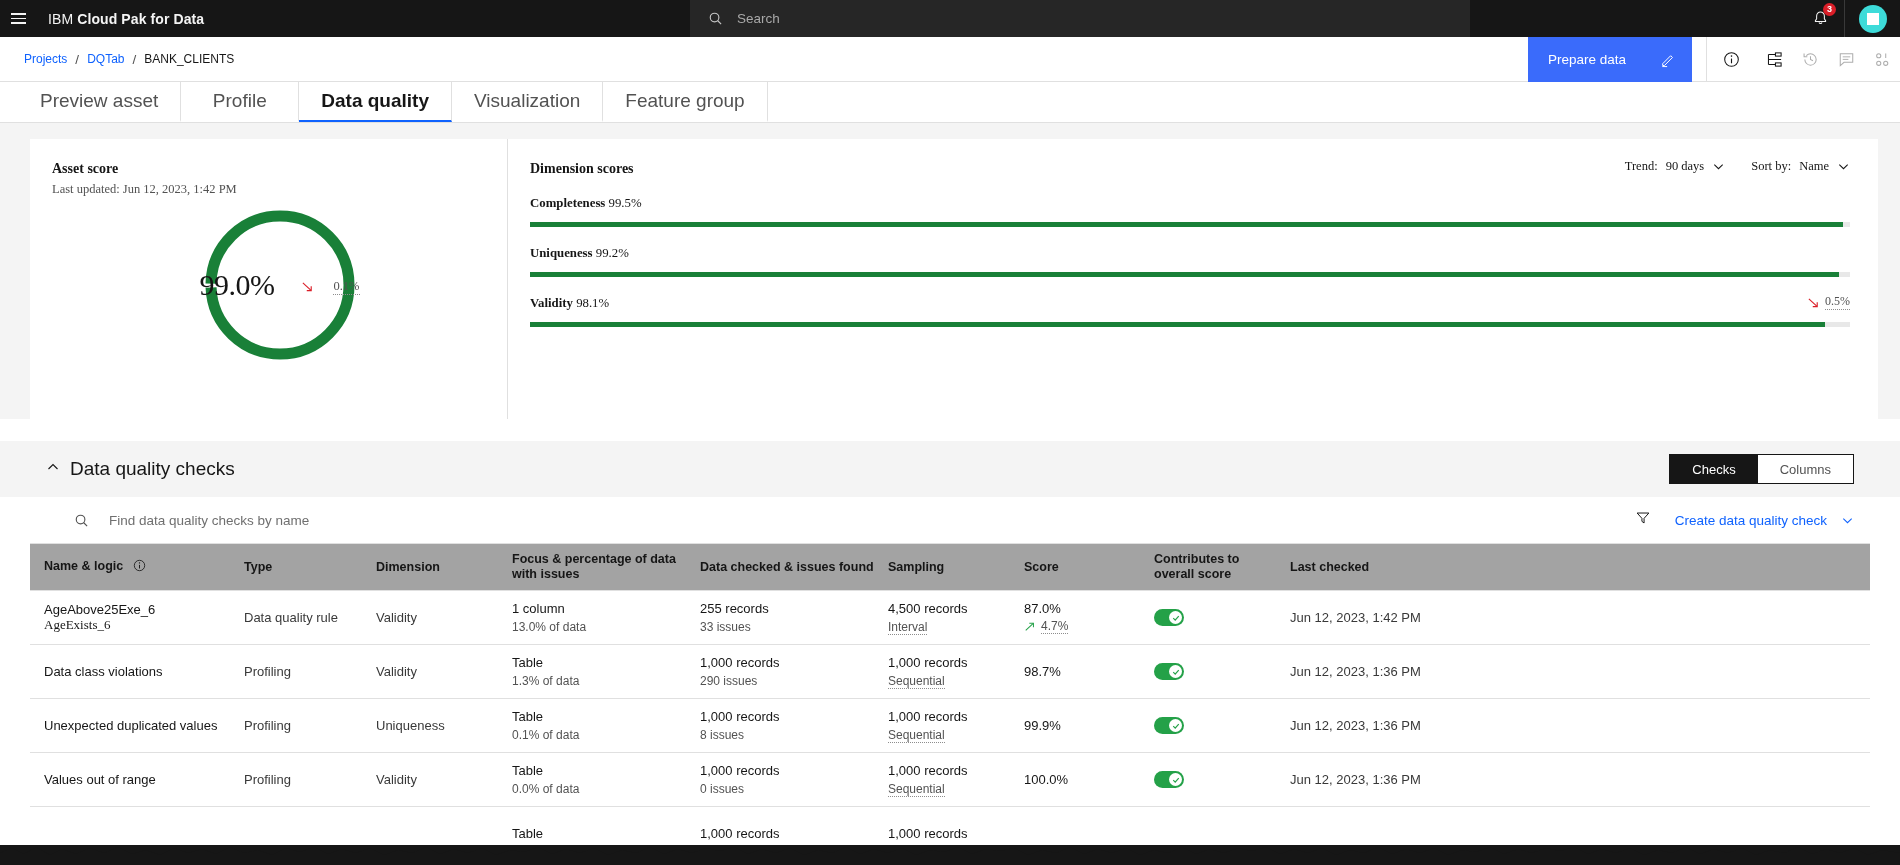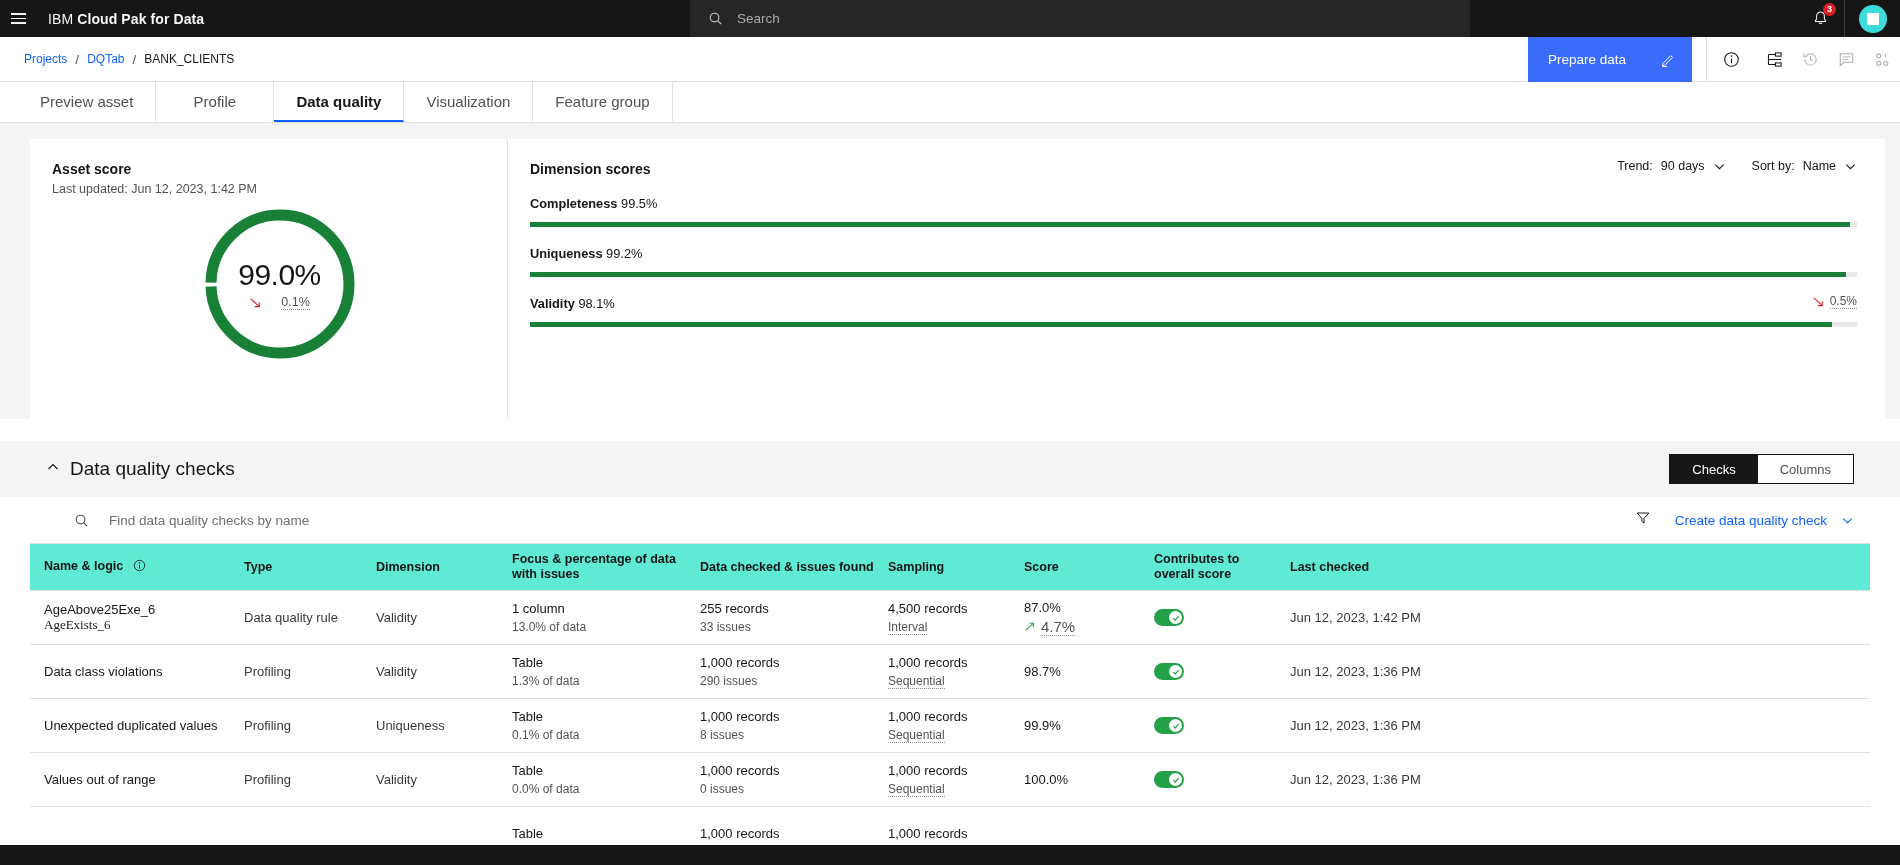--- a/index.html
+++ b/index.html
@@ -58,37 +58,37 @@
   }
   .icon-btn {
     width: 36px; display: flex; align-items: center; justify-content: center; cursor: pointer; height: 45px;
   }
   .icon-btn.first { margin-left: 14px; border-left: 1px solid #e0e0e0; padding-left: 0; width: 50px;}
   .icon-btn.dim { opacity: .35; }
 
   
   .tabs { height: 41px; display: flex; background: #fff; border-bottom: 1px solid #e0e0e0; padding-left: 18px; }
   .tab {
-    padding: 0 22px; display: flex; align-items: center; font-size: 15px;
+    padding: 0 22px; display: flex; align-items: center; font-size: 19px;
     color: #525252; cursor: pointer; border-bottom: 2px solid transparent;
     border-right: 1px solid #e0e0e0; min-width: 118px; justify-content: center;
   }
   .tab.active { color: #161616; font-weight: 600; border-bottom-color: #0f62fe; }
 
   
-  .scoreband { background: #f4f4f4; padding: 16px 15px 0 30px; }
+  .scoreband { background: #f4f4f4; padding: 16px 22px 0 30px; font-family: Liberation Serif, serif; }
   .scorecard { background: #fff; display: flex; height: 280px; }
   .asset-col { width: 478px; border-right: 1px solid #e0e0e0; padding: 22px 0 0 22px; }
   .asset-title { font-size: 14px; font-weight: 600; color: #161616; }
   .asset-sub { font-size: 12.5px; color: #525252; margin-top: 5px; }
   .donut-wrap { display: flex; justify-content: center; margin-top: 8px; }
   .donut { position: relative; width: 160px; height: 160px; }
   .donut .ctr {
-    position: absolute; inset: 0; display: flex; flex-direction: column;
-    align-items: center; justify-content: center;
+    position: absolute; inset: 0; display: flex; 
+    align-items: center; justify-content: space-between;
   }
   .donut-val { font-size: 30px; color: #161616; letter-spacing: -.5px; }
   .delta { display: flex; align-items: center; gap: 19px; margin-top: 3px; }
   .delta .dtxt { font-size: 12.5px; color: #525252; border-bottom: 1px dotted #8d8d8d; }
 
   .dim-col { flex: 1; padding: 22px 28px 0 22px; position: relative; }
   .dim-head { font-size: 14px; font-weight: 600; color: #161616; }
   .dim-ctrls { position: absolute; top: 20px; right: 28px; display: flex; align-items: center; gap: 26px; }
   .ctrl { display: flex; align-items: center; gap: 8px; font-size: 12.5px; color: #161616; }
   .ctrl .lbl { color: #161616; }
@@ -121,40 +121,40 @@
     padding-left: 44px; position: relative; margin: 0 30px; border-bottom: 1px solid #e0e0e0;
   }
   .tb-search { display: flex; align-items: center; gap: 20px; }
   .tb-ph { font-size: 13.5px; color: #6f6f6f; }
   .tb-right { position: absolute; right: 16px; display: flex; align-items: center; gap: 24px; }
   .create-link { font-size: 13.5px; color: #0f62fe; cursor: pointer; display: flex; align-items: center; gap: 14px; }
 
   
   .tbl { margin: 0 30px; background: #fff; }
   .trow { display: flex; align-items: center; border-bottom: 1px solid #e0e0e0; }
-  .thead { background: #5eead4; height: 47px; }
+  .thead { background: #a3a3a3; height: 47px; }
   .thead .c { font-size: 12.5px; color: #161616; font-weight: 600; line-height: 15px; }
   .tbody .trow { height: 54px; }
   .c { padding-right: 12px; }
   .c1 { width: 214px; padding-left: 14px; }
   .c2 { width: 132px; }
   .c3 { width: 136px; }
   .c4 { width: 188px; }
   .c5 { width: 188px; }
   .c6 { width: 136px; }
   .c7 { width: 130px; }
   .c8 { width: 136px; }
   .c9 { flex: 1; }
   .cell-main { font-size: 13px; color: #161616; }
   .cell-sub { font-size: 12px; color: #525252; margin-top: 4px; }
   .cell-sub.dotted { border-bottom: 1px dotted #8d8d8d; display: inline-block; }
   .cell-line2 { font-size: 13px; color: #161616; margin-top: 0; font-family: Liberation Serif, serif; }
   .c2 .cell-main, .c3 .cell-main, .c9 .cell-main { color: #393939; }
   .score-delta { display: flex; align-items: center; gap: 5px; margin-top: 3px; }
-  .score-delta .dtxt { font-size: 15px; color: #525252; border-bottom: 1px dotted #8d8d8d; }
+  .score-delta .dtxt { font-size: 12px; color: #525252; border-bottom: 1px dotted #8d8d8d; }
   .toggle { width: 30px; height: 17px; border-radius: 9px; background: #24a148; position: relative; cursor: pointer; }
   .toggle i {
     position: absolute; right: 2px; top: 2px; width: 13px; height: 13px;
     border-radius: 50%; background: #fff; display: flex; align-items: center; justify-content: center;
   }
   .info-ico { display: inline-block; vertical-align: -2px; margin-left: 6px; }
 
   .torn { height: 20px; background: #161616; width: 100%; position: absolute; bottom: 0; left: 0; }
   .torn svg { display: block; }
 </style>

